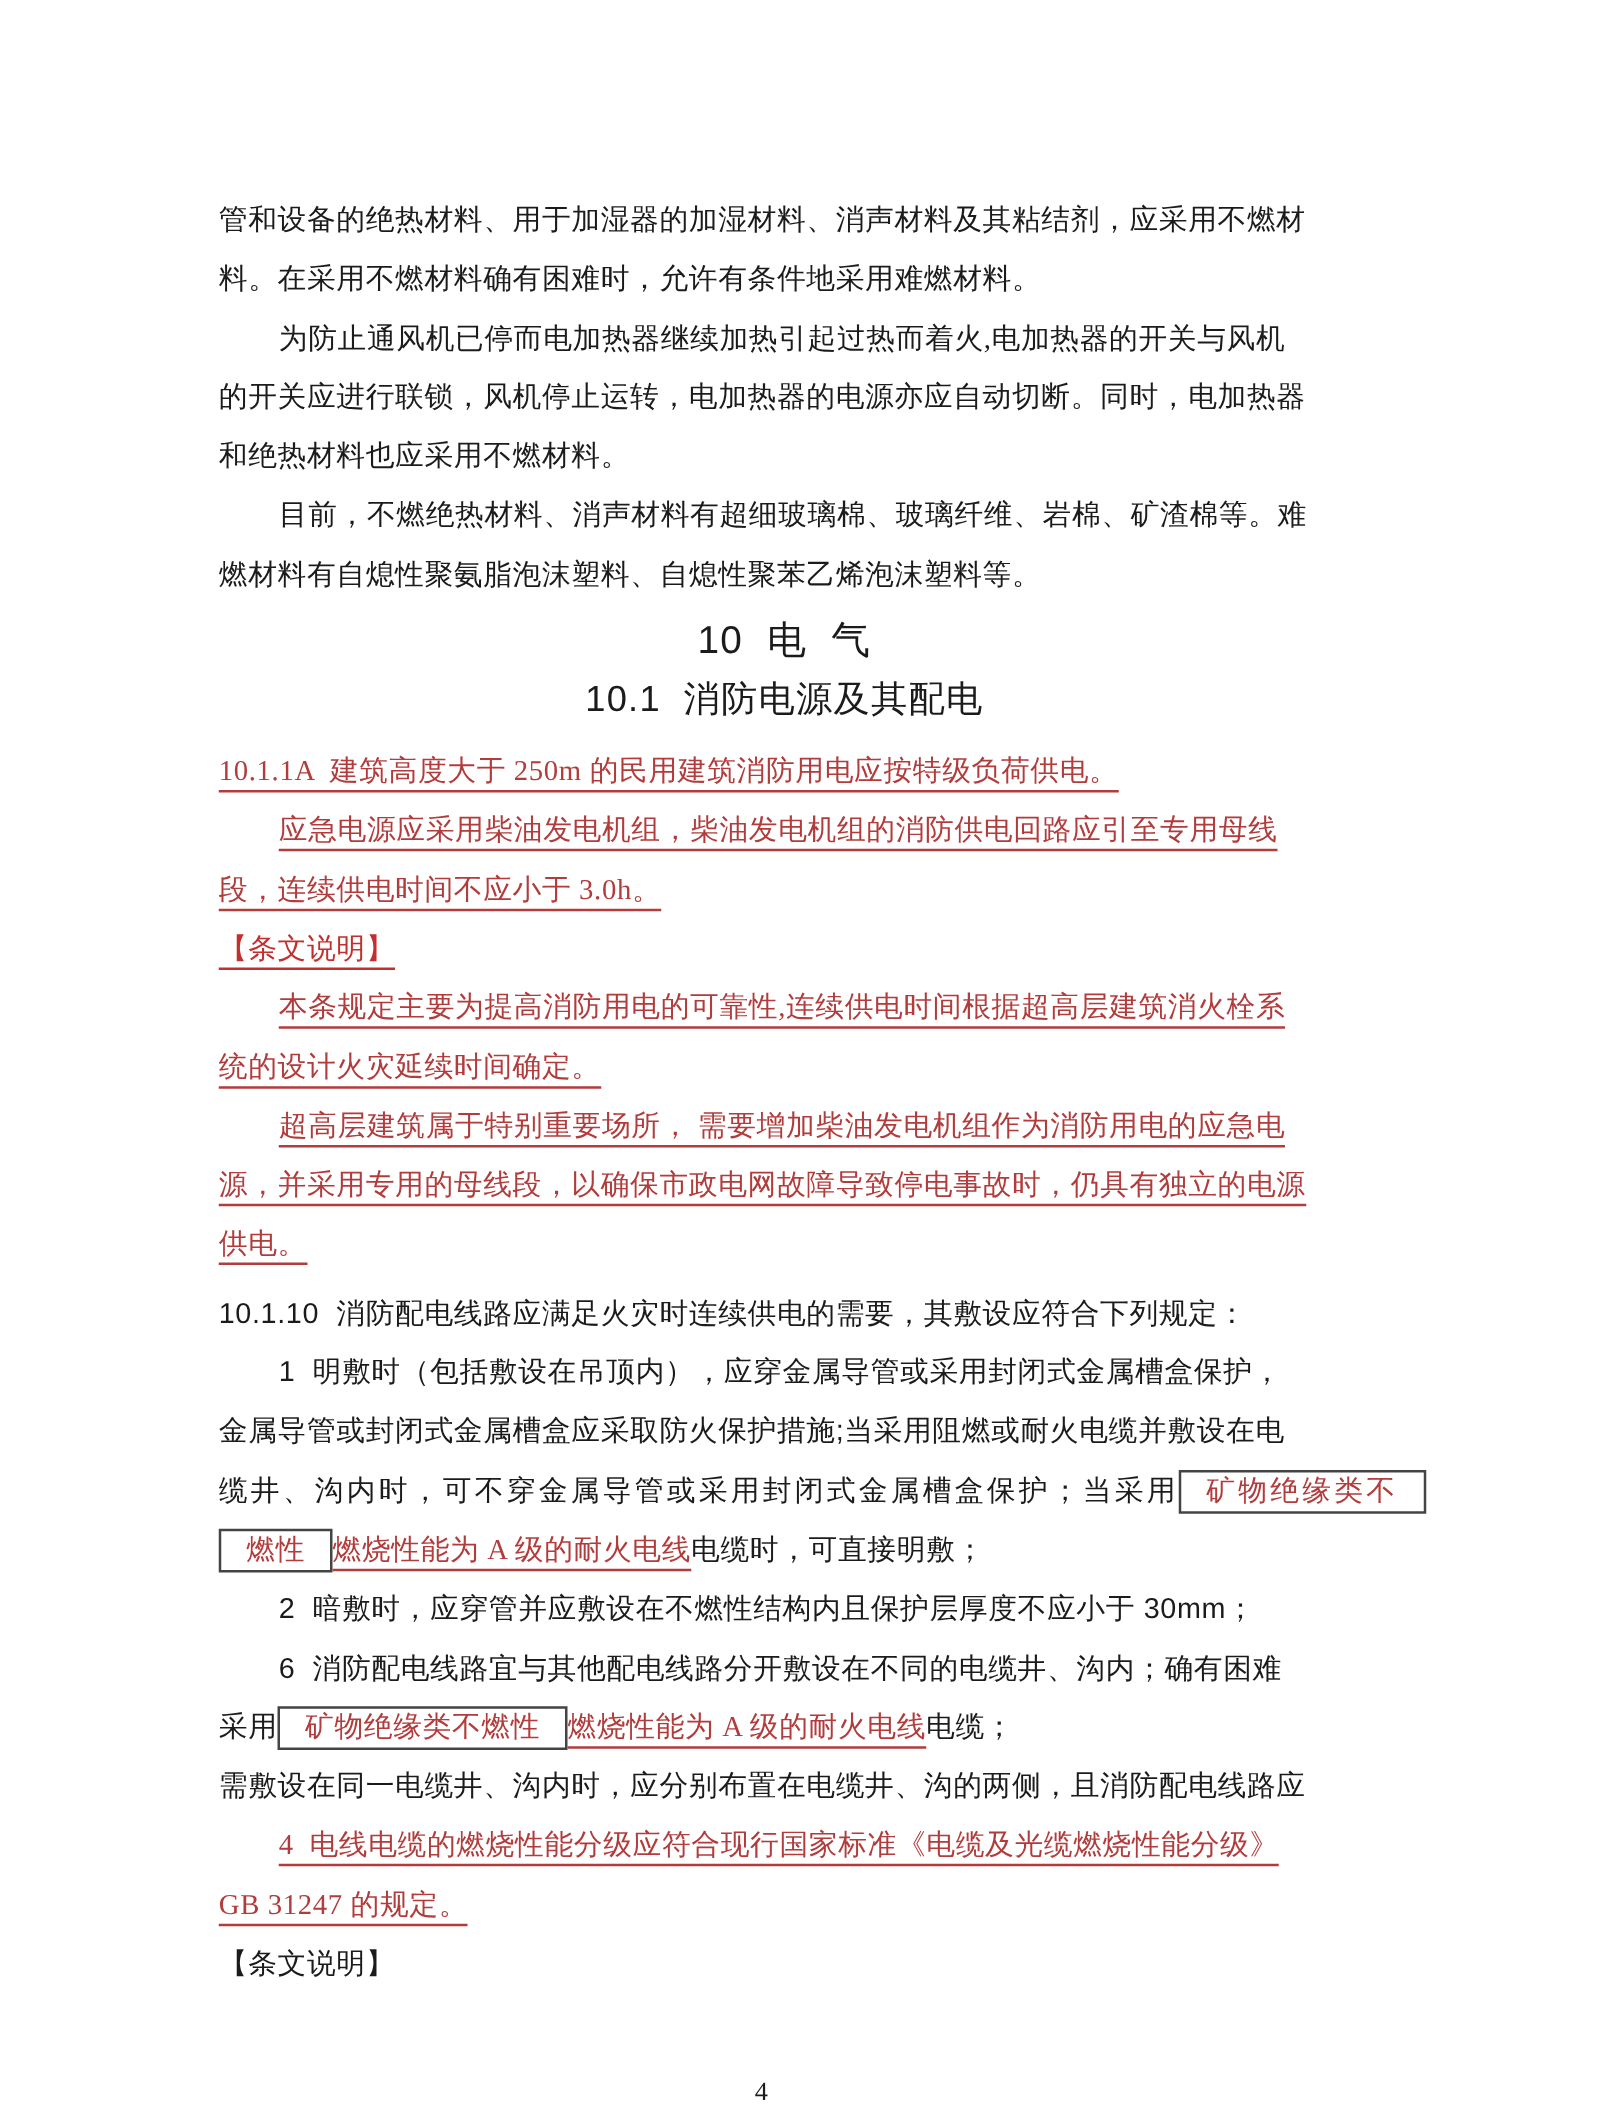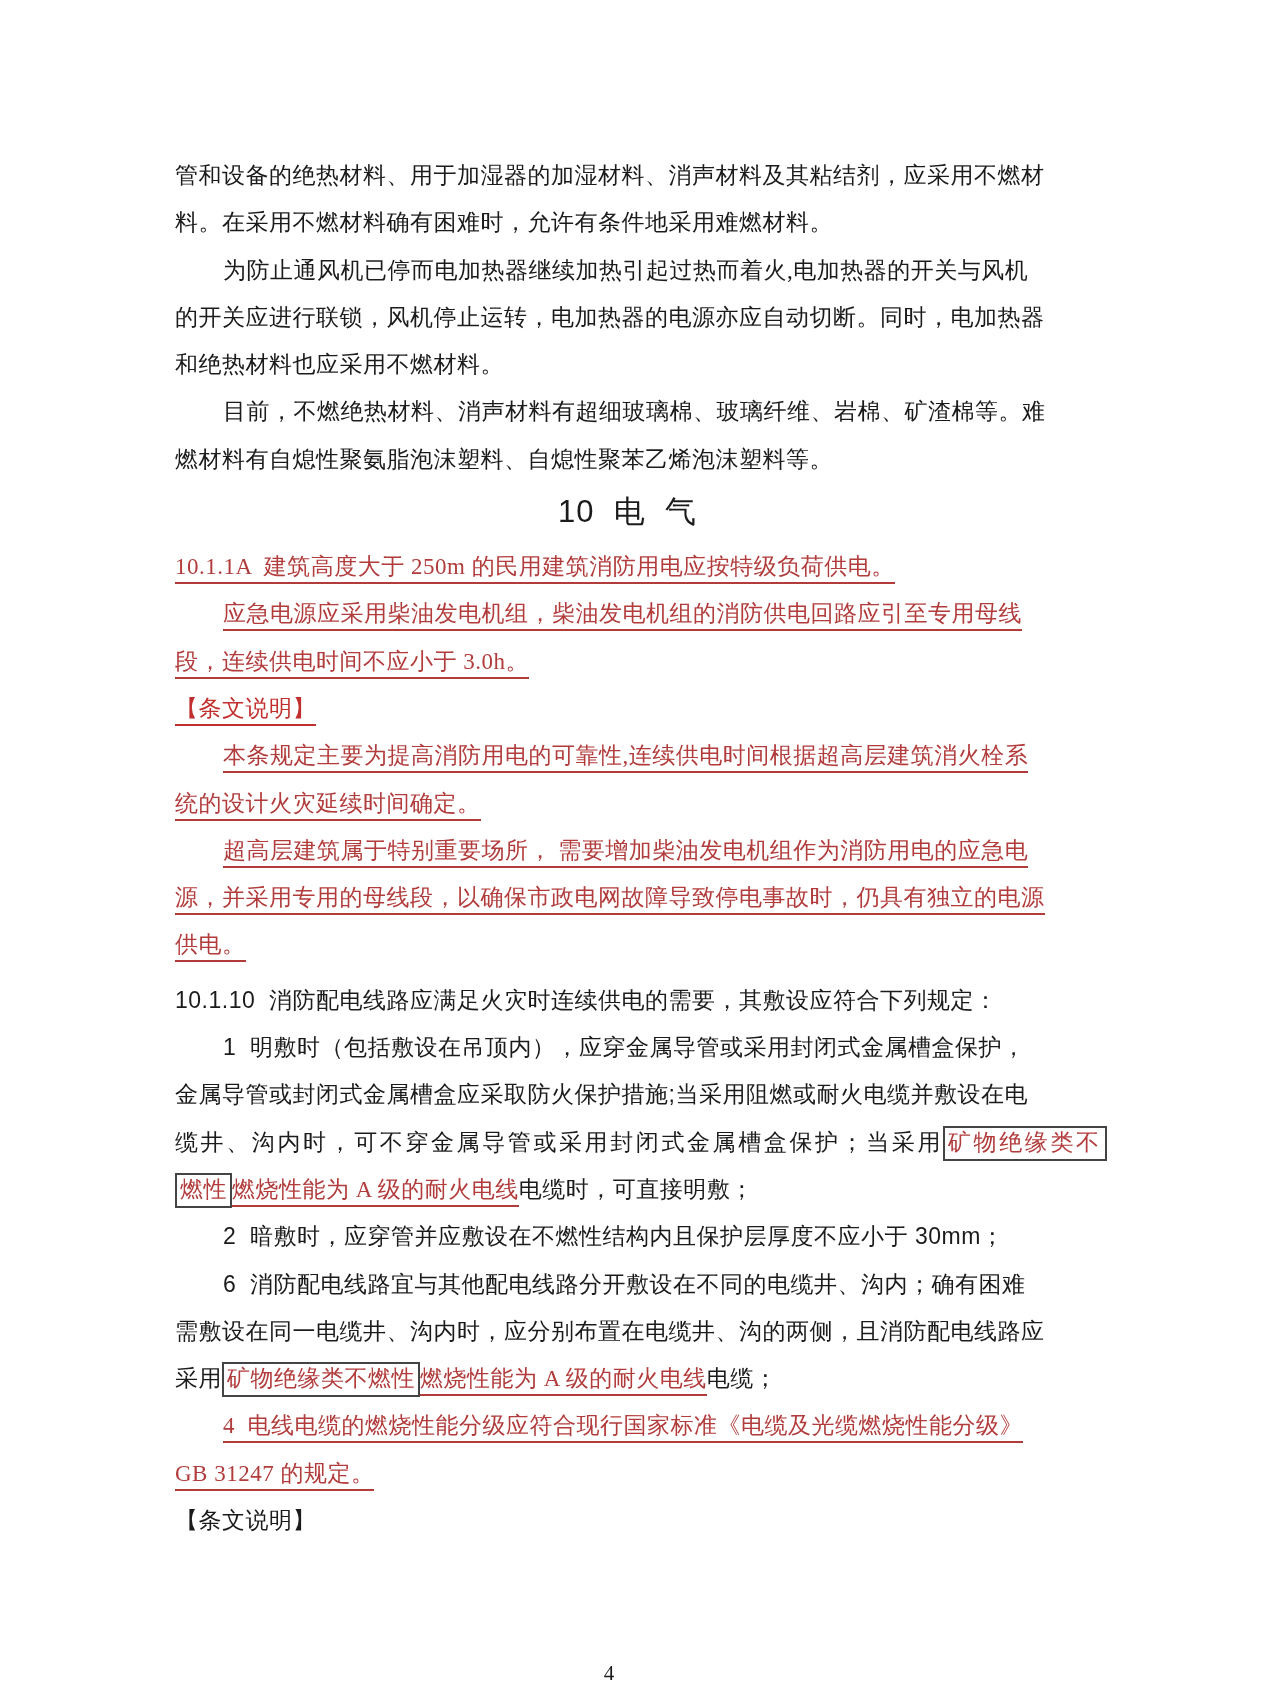--- a/index.html
+++ b/index.html
@@ -36,21 +36,21 @@
     white-space:pre;
   }
   .indent{padding-left:48px;}
   .stretch{letter-spacing:2.6px;}
   .serif{font-family:"Liberation Serif","DejaVu Serif",serif;}
   .sans{font-family:"Liberation Sans","DejaVu Sans",sans-serif;}
   .red{color:var(--red);margin-top:48px;}
   .redb{color:var(--redb);}
   .bold{font-weight:normal;text-align:center;}
   .u{border-bottom:2px solid currentColor;padding-bottom:3px;}
-  .x{border:2px solid var(--box);padding:2px 3px 4px;}
+  .x{border:2px solid var(--box);padding:2px 20px 4px;}
   .h1{
     height:42px;line-height:42px;
     margin-top:8px;
     text-align:center;
     font-size:31px;
     letter-spacing:1px;
   }
   .h2{
     height:46px;line-height:46px;
     margin-top:4px;
@@ -75,38 +75,39 @@
 <div class="page">
   <div class="doc">
       <div class="line"><span class="serif">管和设备的绝热材料、用于加湿器的加湿材料、消声材料及其粘结剂，应采用不燃材</span></div>
       <div class="line"><span class="serif">料。在采用不燃材料确有困难时，允许有条件地采用难燃材料。</span></div>
       <div class="line indent"><span class="serif">为防止通风机已停而电加热器继续加热引起过热而着火,电加热器的开关与风机</span></div>
       <div class="line"><span class="serif">的开关应进行联锁，风机停止运转，电加热器的电源亦应自动切断。同时，电加热器</span></div>
       <div class="line"><span class="serif">和绝热材料也应采用不燃材料。</span></div>
       <div class="line indent"><span class="serif">目前，不燃绝热材料、消声材料有超细玻璃棉、玻璃纤维、岩棉、矿渣棉等。难</span></div>
       <div class="line"><span class="serif">燃材料有自熄性聚氨脂泡沫塑料、自熄性聚苯乙烯泡沫塑料等。</span></div>
       <div class="line h1"><span class="sans bold">10  电  气</span></div>
+      <div class="line h2"><span class="sans bold">10.1  消防电源及其配电</span></div>
       <div class="line" style="margin-top: 10px;"><span class="serif red u">10.1.1A  建筑高度大于 250m 的民用建筑消防用电应按特级负荷供电。</span></div>
       <div class="line indent"><span class="serif red u">应急电源应采用柴油发电机组，柴油发电机组的消防供电回路应引至专用母线</span></div>
       <div class="line"><span class="serif red u">段，连续供电时间不应小于 3.0h。</span></div>
       <div class="line"><span class="serif redb bold u">【条文说明】</span></div>
       <div class="line indent"><span class="serif red u">本条规定主要为提高消防用电的可靠性,连续供电时间根据超高层建筑消火栓系</span></div>
       <div class="line"><span class="serif red u">统的设计火灾延续时间确定。</span></div>
       <div class="line indent"><span class="serif red u">超高层建筑属于特别重要场所， 需要增加柴油发电机组作为消防用电的应急电</span></div>
       <div class="line"><span class="serif red u">源，并采用专用的母线段，以确保市政电网故障导致停电事故时，仍具有独立的电源</span></div>
       <div class="line"><span class="serif red u">供电。</span></div>
       <div class="line" style="margin-top: 8px;"><span class="sans">10.1.10  消防配电线路应满足火灾时连续供电的需要，其敷设应符合下列规定：</span></div>
       <div class="line indent"><span class="sans">1  明敷时（包括敷设在吊顶内），应穿金属导管或采用封闭式金属槽盒保护，</span></div>
       <div class="line"><span class="sans">金属导管或封闭式金属槽盒应采取防火保护措施;当采用阻燃或耐火电缆并敷设在电</span></div>
       <div class="line stretch"><span class="sans">缆井、沟内时，可不穿金属导管或采用封闭式金属槽盒保护；当采用</span><span class="serif red x">矿物绝缘类不</span></div>
       <div class="line"><span class="serif red x">燃性</span><span class="serif red u">燃烧性能为 A 级的耐火电线</span><span class="sans">电缆时，可直接明敷；</span></div>
       <div class="line indent"><span class="sans">2  暗敷时，应穿管并应敷设在不燃性结构内且保护层厚度不应小于 30mm；</span></div>
       <div class="line indent"><span class="sans">6  消防配电线路宜与其他配电线路分开敷设在不同的电缆井、沟内；确有困难</span></div>
+      <div class="line"><span class="sans">采用</span><span class="serif red x">矿物绝缘类不燃性</span><span class="serif red u">燃烧性能为 A 级的耐火电线</span><span class="sans">电缆；</span></div>
       <div class="line"><span class="sans">需敷设在同一电缆井、沟内时，应分别布置在电缆井、沟的两侧，且消防配电线路应</span></div>
-      <div class="line"><span class="sans">采用</span><span class="serif red x">矿物绝缘类不燃性</span><span class="serif red u">燃烧性能为 A 级的耐火电线</span><span class="sans">电缆；</span></div>
       <div class="line indent"><span class="serif red u">4  电线电缆的燃烧性能分级应符合现行国家标准《电缆及光缆燃烧性能分级》</span></div>
       <div class="line"><span class="serif red u">GB 31247 的规定。</span></div>
       <div class="line"><span class="sans bold">【条文说明】</span></div>
     </div>
   <div class="footer">
     <span>4</span>
   </div>
 </div>
 
 </body></html>

